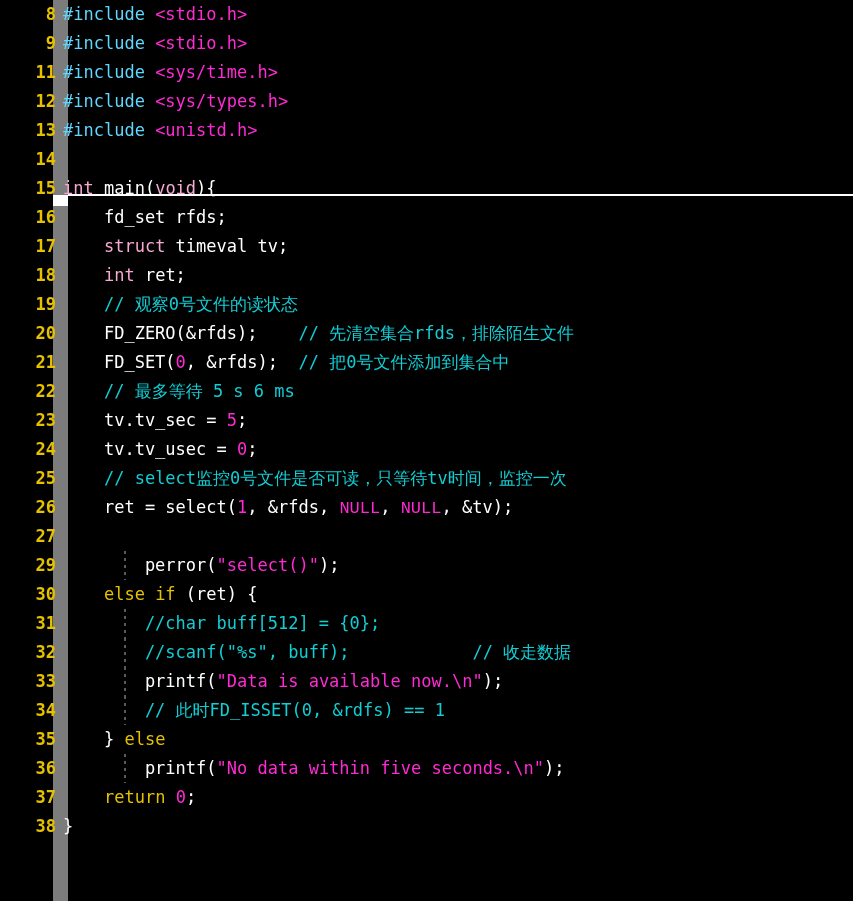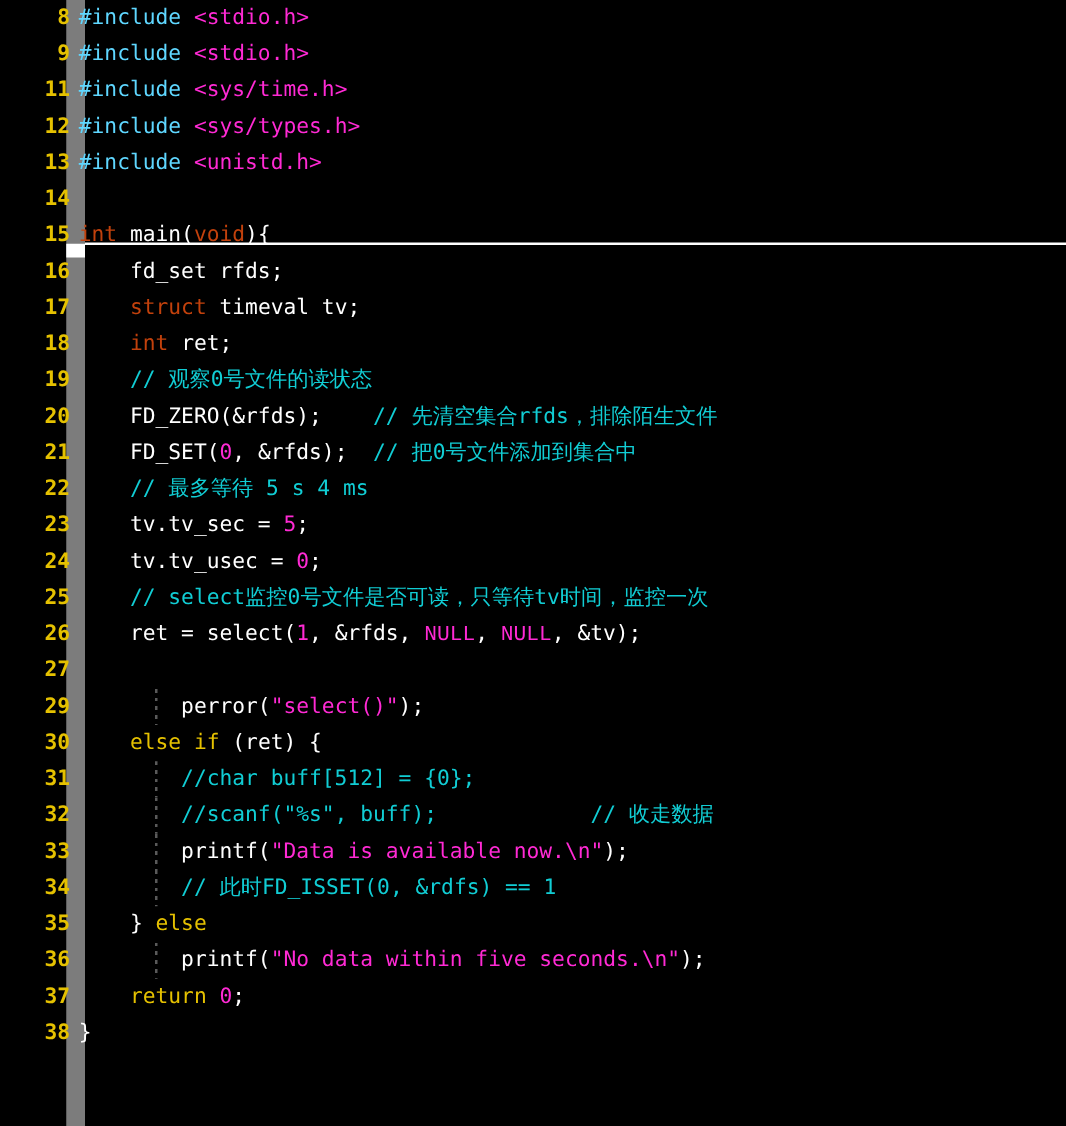--- a/index.html
+++ b/index.html
@@ -106,21 +106,21 @@
     height: 27px;
     background: #c8c8c8;
     opacity: 0.0;
     z-index: 3;
   }
 
   
   .t-plain    { color: #ffffff; }
   .t-preproc  { color: #5fd7ff; }   
   .t-header   { color: #ff2ad4; }   
-  .t-type     { color: #c2410c; margin-top: 44px; }   
+  .t-type     { color: #f9a8d4; margin-top: 44px; }   
   .t-keyword  { color: #e5c100; }   
   .t-comment  { color: #11cdd4; }   
   .t-number   { color: #ff2ad4; }   
   .t-const    { color: #ff2ad4; font-family: Liberation Mono, monospace; }   
   .t-string   { color: #ff2ad4; }   
 </style>
 </head>
 <body>
 
 <div id="editor">
@@ -137,21 +137,21 @@
       <div class="code-line"><span class="lineno">12</span><span class="gutter-gap"></span><span class="ltext"><span class="t-preproc">#include </span><span class="t-header">&lt;sys/types.h&gt;</span></span></div>
       <div class="code-line"><span class="lineno">13</span><span class="gutter-gap"></span><span class="ltext"><span class="t-preproc">#include </span><span class="t-header">&lt;unistd.h&gt;</span></span></div>
       <div class="code-line"><span class="lineno">14</span><span class="gutter-gap"></span><span class="ltext"></span></div>
       <div class="code-line"><span class="lineno">15</span><span class="gutter-gap"></span><span class="ltext"><span class="t-type">int</span><span class="t-plain"> main(</span><span class="t-type">void</span><span class="t-plain">){</span></span></div>
       <div class="code-line"><span class="lineno">16</span><span class="gutter-gap"></span><span class="ltext"><span class="t-plain">    fd_set rfds;</span></span></div>
       <div class="code-line"><span class="lineno">17</span><span class="gutter-gap"></span><span class="ltext"><span class="t-plain">    </span><span class="t-type">struct</span><span class="t-plain"> timeval tv;</span></span></div>
       <div class="code-line"><span class="lineno">18</span><span class="gutter-gap"></span><span class="ltext"><span class="t-plain">    </span><span class="t-type">int</span><span class="t-plain"> ret;</span></span></div>
       <div class="code-line"><span class="lineno">19</span><span class="gutter-gap"></span><span class="ltext"><span class="t-plain">    </span><span class="t-comment">// 观察0号文件的读状态</span></span></div>
       <div class="code-line"><span class="lineno">20</span><span class="gutter-gap"></span><span class="ltext"><span class="t-plain">    FD_ZERO(&amp;rfds);    </span><span class="t-comment">// 先清空集合rfds，排除陌生文件</span></span></div>
       <div class="code-line"><span class="lineno">21</span><span class="gutter-gap"></span><span class="ltext"><span class="t-plain">    FD_SET(</span><span class="t-number">0</span><span class="t-plain">, &amp;rfds);  </span><span class="t-comment">// 把0号文件添加到集合中</span></span></div>
-      <div class="code-line"><span class="lineno">22</span><span class="gutter-gap"></span><span class="ltext"><span class="t-plain">    </span><span class="t-comment">// 最多等待 5 s 4 ms</span></span></div>
+      <div class="code-line"><span class="lineno">22</span><span class="gutter-gap"></span><span class="ltext"><span class="t-plain">    </span><span class="t-comment">// 最多等待 5 s 6 ms</span></span></div>
       <div class="code-line"><span class="lineno">23</span><span class="gutter-gap"></span><span class="ltext"><span class="t-plain">    tv.tv_sec = </span><span class="t-number">5</span><span class="t-plain">;</span></span></div>
       <div class="code-line"><span class="lineno">24</span><span class="gutter-gap"></span><span class="ltext"><span class="t-plain">    tv.tv_usec = </span><span class="t-number">0</span><span class="t-plain">;</span></span></div>
       <div class="code-line"><span class="lineno">25</span><span class="gutter-gap"></span><span class="ltext"><span class="t-plain">    </span><span class="t-comment">// select监控0号文件是否可读，只等待tv时间，监控一次</span></span></div>
       <div class="code-line"><span class="lineno">26</span><span class="gutter-gap"></span><span class="ltext"><span class="t-plain">    ret = select(</span><span class="t-number">1</span><span class="t-plain">, &amp;rfds, </span><span class="t-const">NULL</span><span class="t-plain">, </span><span class="t-const">NULL</span><span class="t-plain">, &amp;tv);</span></span></div>
       <div class="code-line"><span class="lineno">27</span><span class="gutter-gap"></span><span class="ltext"></span></div>
       <div class="code-line"><div class="guide g4"></div><span class="lineno">29</span><span class="gutter-gap"></span><span class="ltext"><span class="t-plain">        perror(</span><span class="t-string">"select()"</span><span class="t-plain">);</span></span></div>
       <div class="code-line"><span class="lineno">30</span><span class="gutter-gap"></span><span class="ltext"><span class="t-plain">    </span><span class="t-keyword">else if</span><span class="t-plain"> (ret) {</span></span></div>
       <div class="code-line"><div class="guide g4"></div><span class="lineno">31</span><span class="gutter-gap"></span><span class="ltext"><span class="t-comment">        //char buff[512] = {0};</span></span></div>
       <div class="code-line"><div class="guide g4"></div><span class="lineno">32</span><span class="gutter-gap"></span><span class="ltext"><span class="t-comment">        //scanf("%s", buff);            // 收走数据</span></span></div>
       <div class="code-line"><div class="guide g4"></div><span class="lineno">33</span><span class="gutter-gap"></span><span class="ltext"><span class="t-plain">        printf(</span><span class="t-string">"Data is available now.\n"</span><span class="t-plain">);</span></span></div>

